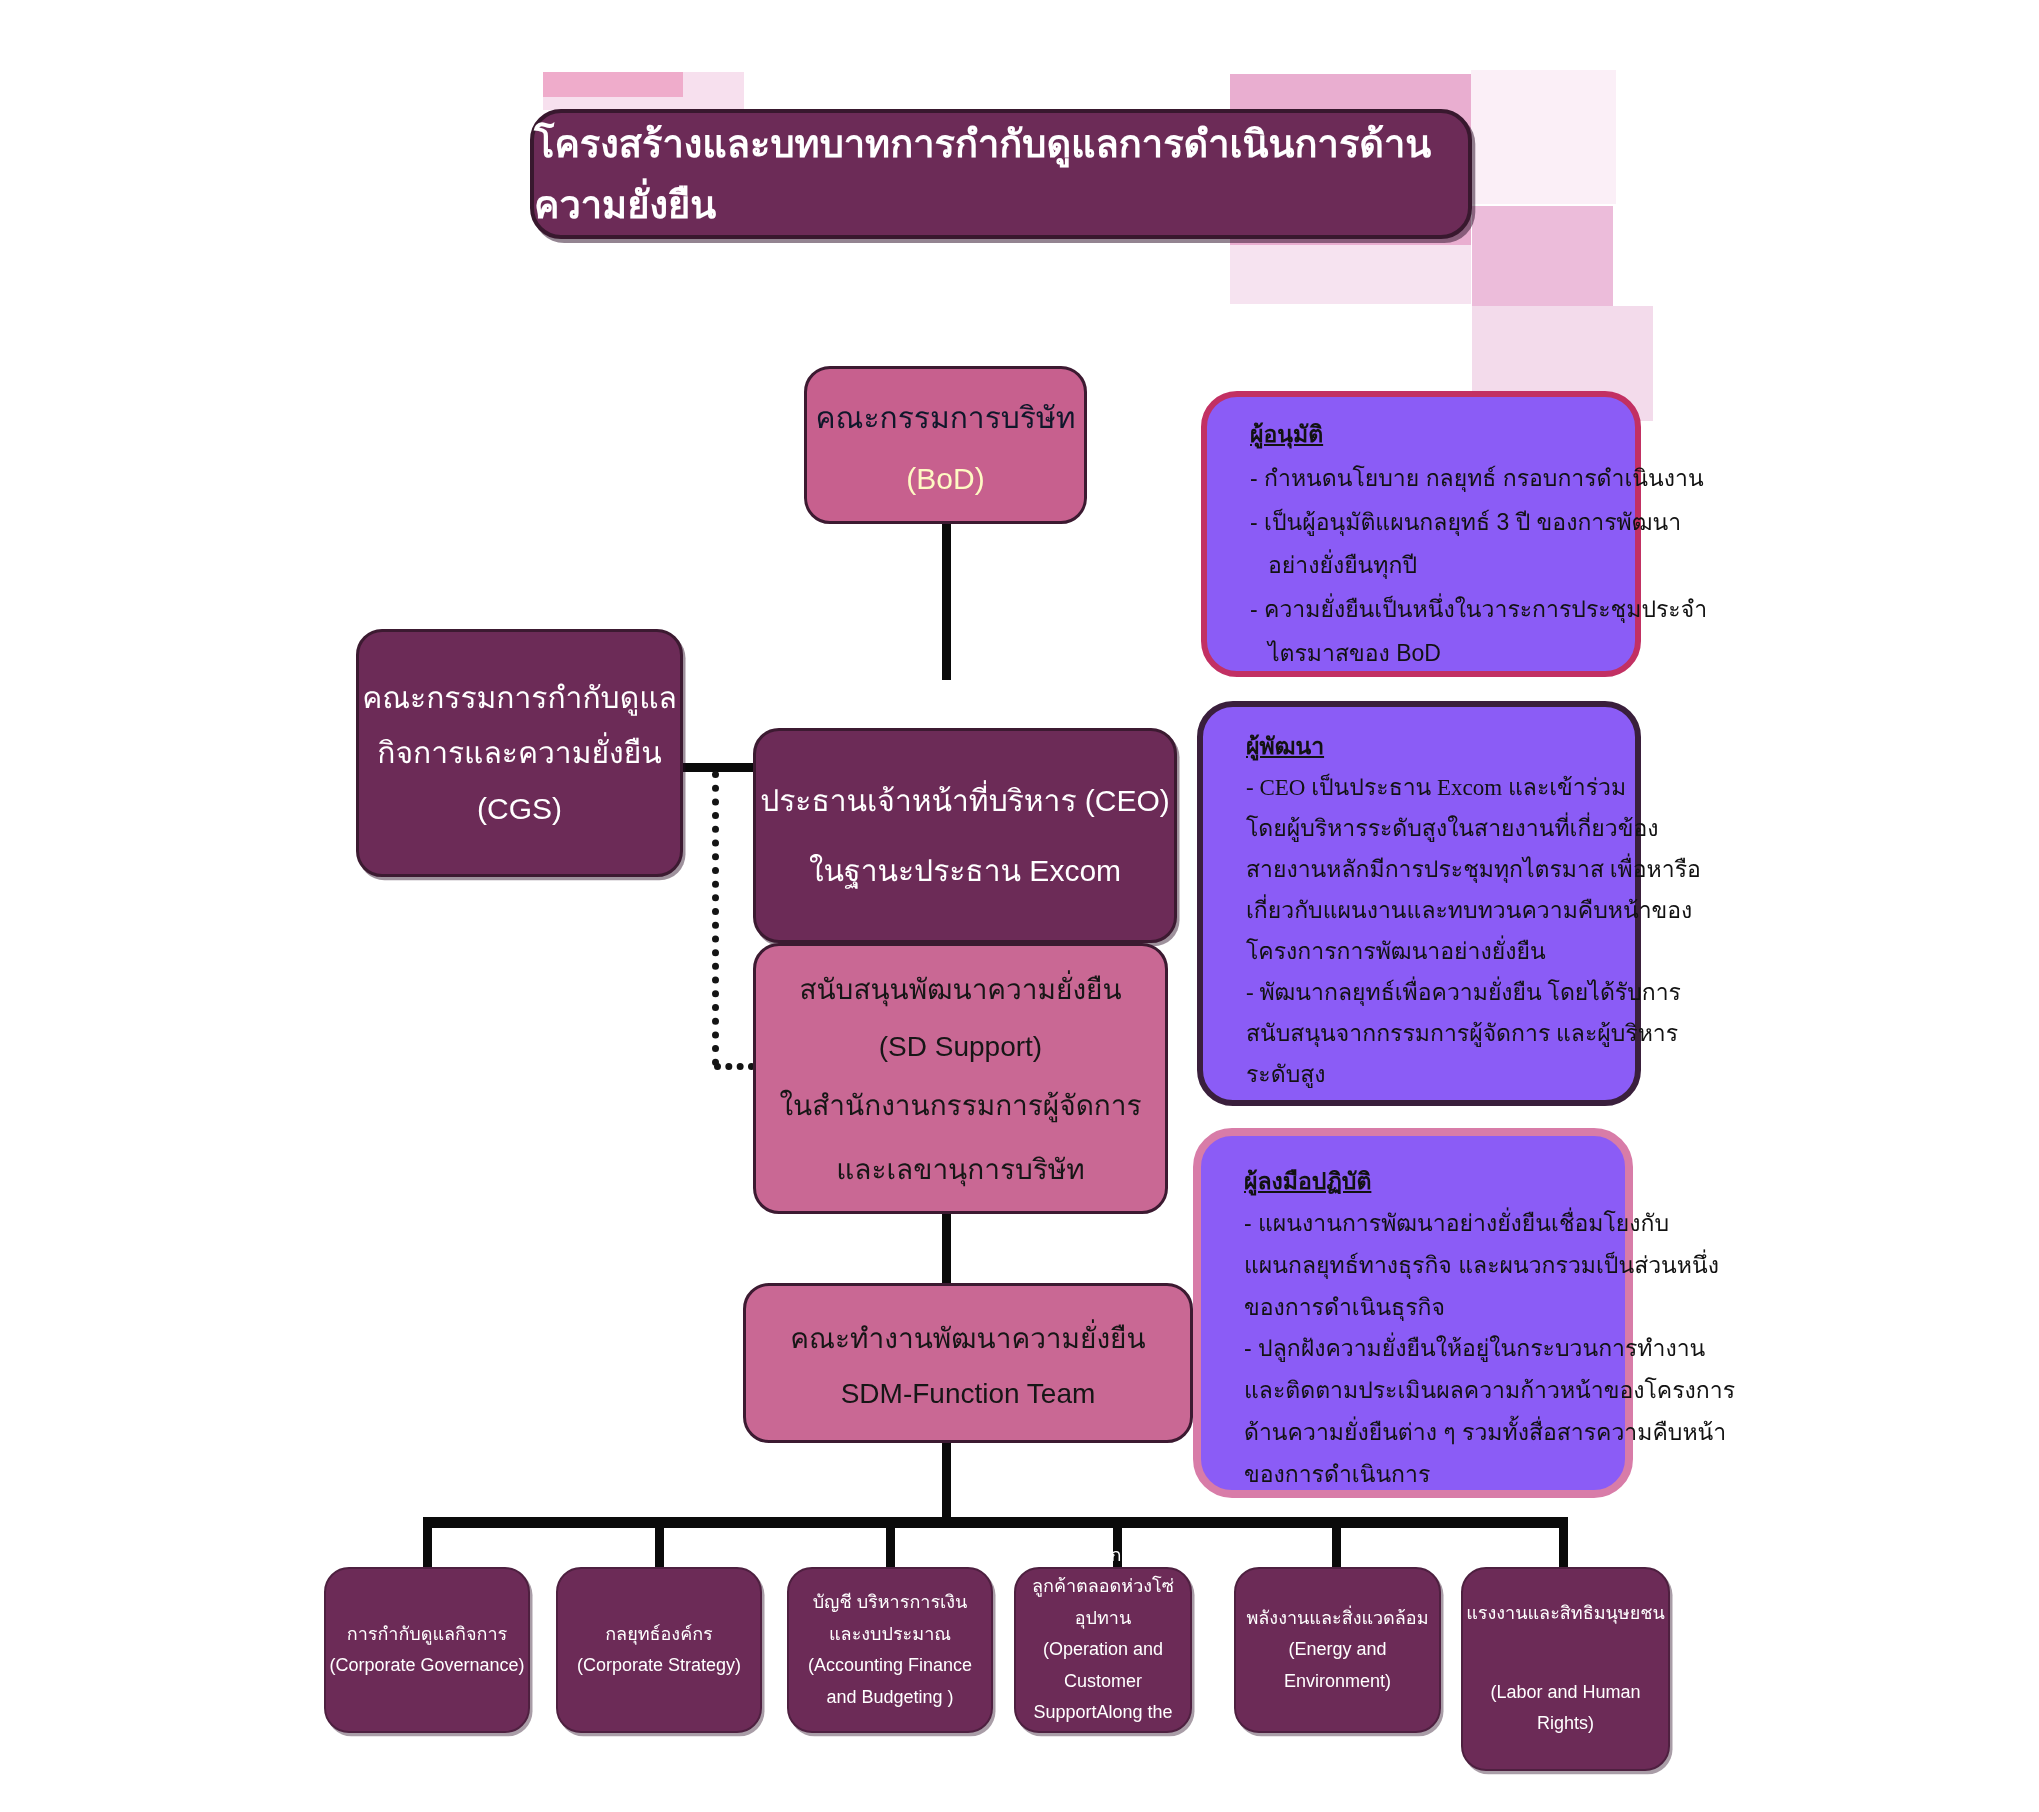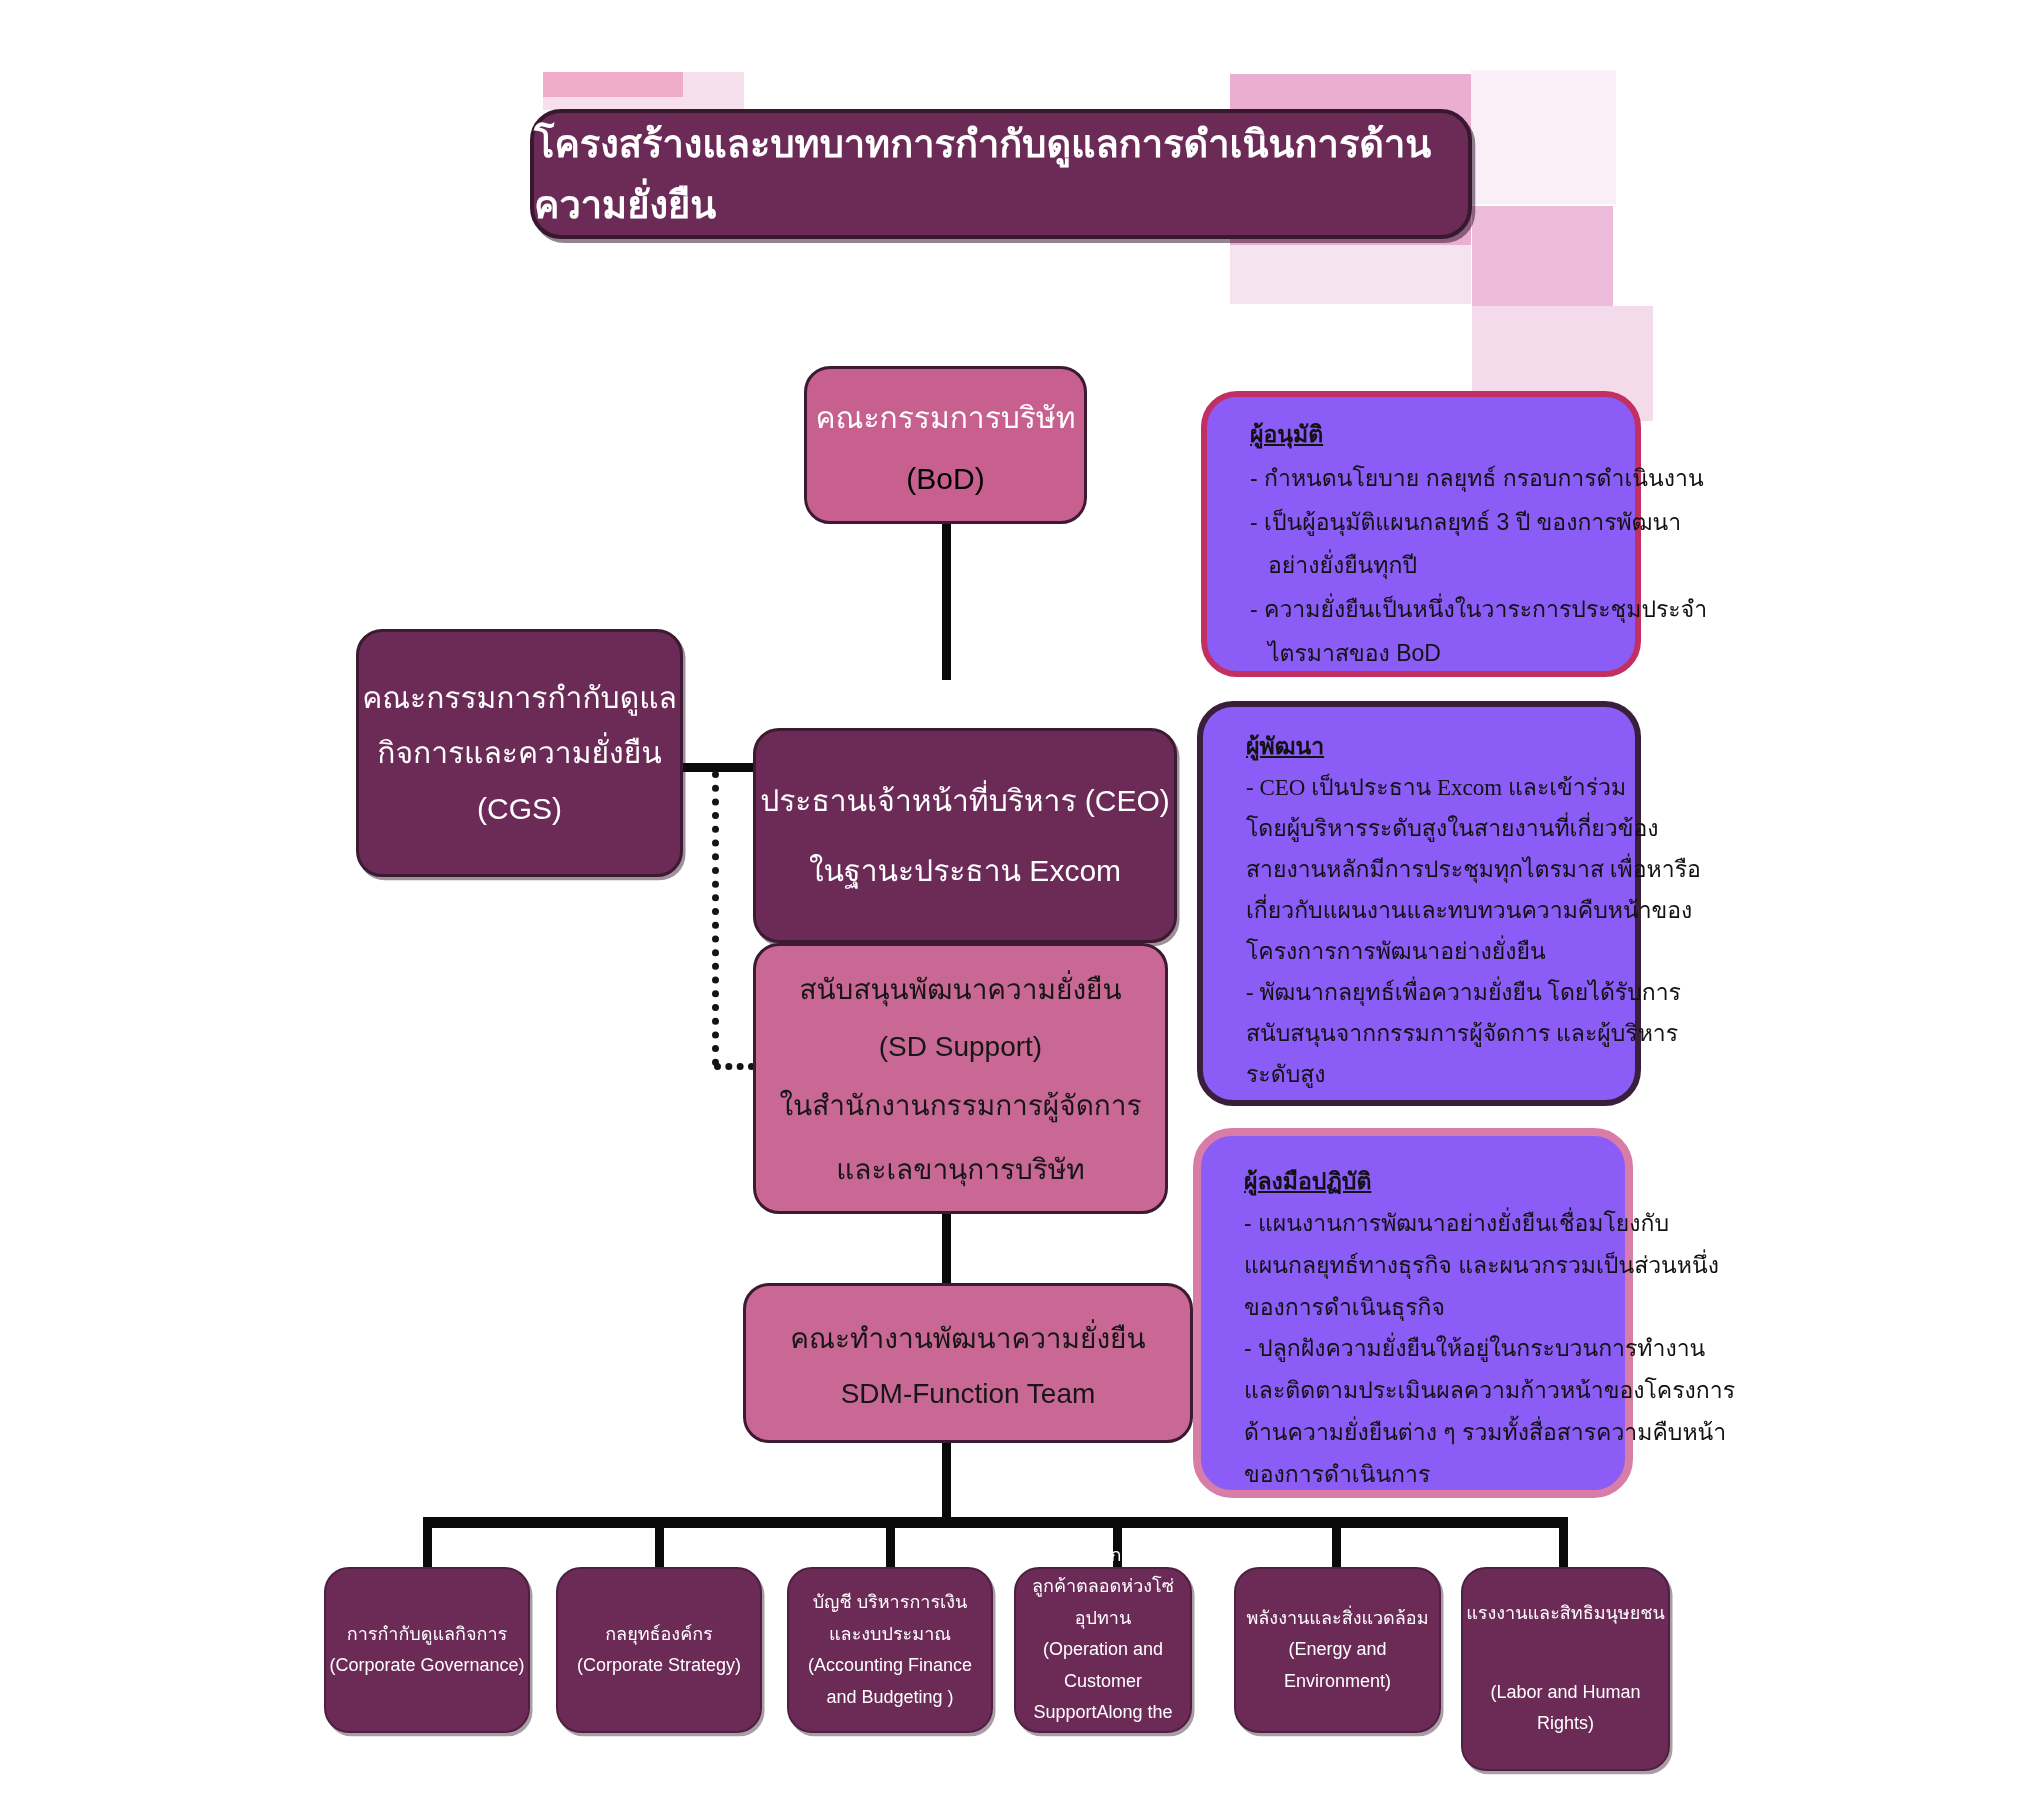--- a/index.html
+++ b/index.html
@@ -71,22 +71,22 @@
   <div class="line" style="left:1332px;top:1517px;width:9px;height:51px;"></div>
   <div class="line" style="left:1559px;top:1517px;width:9px;height:51px;"></div>
   <div class="dotted-v" style="left:712px;top:771px;height:295px;"></div>
   <div class="dotted-h" style="left:714px;top:1063px;width:41px;"></div>
 
   <div class="title-box" style="left:530px;top:109px;width:942px;height:130px;">
     <span>โครงสร้างและบทบาทการกำกับดูแลการดำเนินการด้านความยั่งยืน</span>
   </div>
 
   <div class="box pink bod-box" style="background:#C7608E;">
-    <div style="color:#ffffff;">คณะกรรมการบริษัท</div>
-    <div style="color:#000000;">(BoD)</div>
+    <div style="color:#0f172a;">คณะกรรมการบริษัท</div>
+    <div style="color:#fef9c3;">(BoD)</div>
   </div>
 
   <div class="box dark cgs-box">
     <div>คณะกรรมการกำกับดูแล</div>
     <div>กิจการและความยั่งยืน</div>
     <div>(CGS)</div>
   </div>
 
   <div class="box dark ceo-box">
     <div>ประธานเจ้าหน้าที่บริหาร (CEO)</div>

